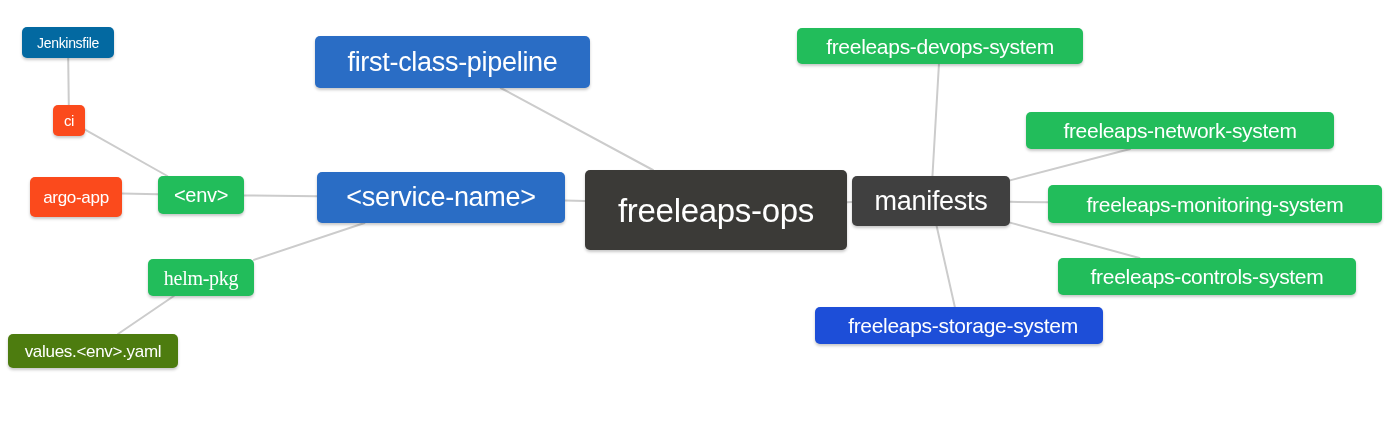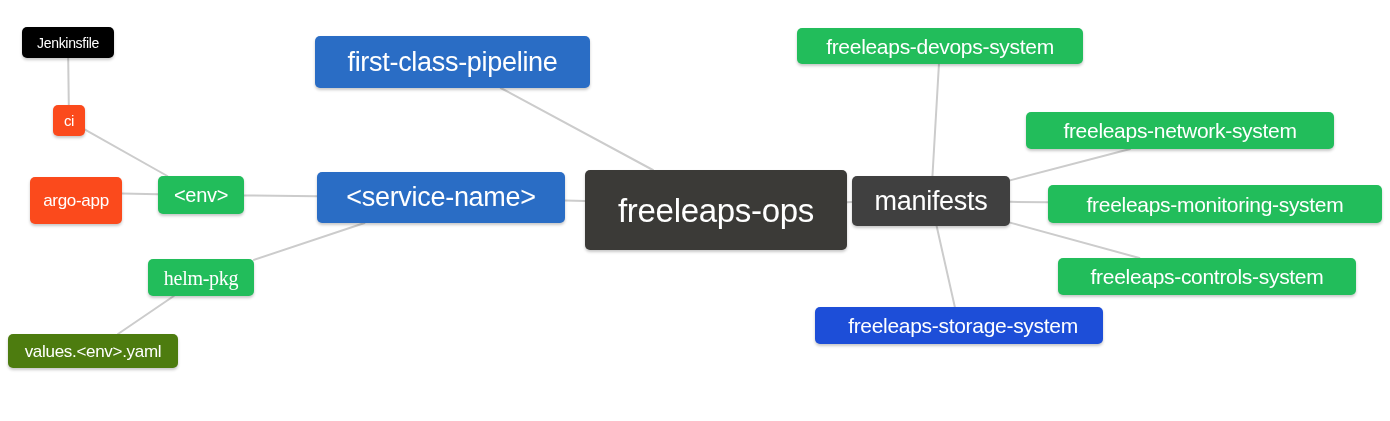--- a/index.html
+++ b/index.html
@@ -83,24 +83,24 @@
       </div>
       <div class="node" style="left: 158px; top: 176px; width: 86px; height: 38px; background: rgb(34, 189, 91);">
         <span style="font-size: 20px; color: rgb(255, 255, 255);">&lt;env&gt;</span>
       </div>
       <div class="node" style="left: 148px; top: 259px; width: 106px; height: 37px; background: rgb(34, 189, 91);">
         <span style="font-size: 20px; color: rgb(255, 255, 255); font-family: Liberation Serif, serif;">helm-pkg</span>
       </div>
       <div class="node" style="left: 53px; top: 105px; width: 32px; height: 31px; background: rgb(251, 74, 28);">
         <span style="font-size: 15px; color: rgb(255, 255, 255);">ci</span>
       </div>
-      <div class="node" style="left: 30px; top: 177px; width: 92px; height: 47px; background: rgb(251, 74, 28);">
+      <div class="node" style="left: 30px; top: 177px; width: 92px; height: 40px; background: rgb(251, 74, 28);">
         <span style="font-size: 17px; color: rgb(255, 255, 255);">argo-app</span>
       </div>
-      <div class="node" style="left: 22px; top: 27px; width: 92px; height: 31px; background: #000000;">
+      <div class="node" style="left: 22px; top: 27px; width: 92px; height: 31px; background: #0369a1;">
         <span style="font-size: 14px; color: rgb(255, 255, 255);">Jenkinsfile</span>
       </div>
       <div class="node" style="left: 8px; top: 334px; width: 170px; height: 34px; background: #4d7c0f;">
         <span style="font-size: 17px; color: rgb(255, 255, 255);">values.&lt;env&gt;.yaml</span>
       </div>
       <div class="node" style="left: 797px; top: 28px; width: 286px; height: 36px; background: rgb(34, 189, 91);">
         <span style="font-size: 21px; color: rgb(255, 255, 255);">freeleaps-devops-system</span>
       </div>
       <div class="node" style="left: 1026px; top: 112px; width: 308px; height: 37px; background: rgb(34, 189, 91);">
         <span style="font-size: 21px; color: rgb(255, 255, 255);">freeleaps-network-system</span>

